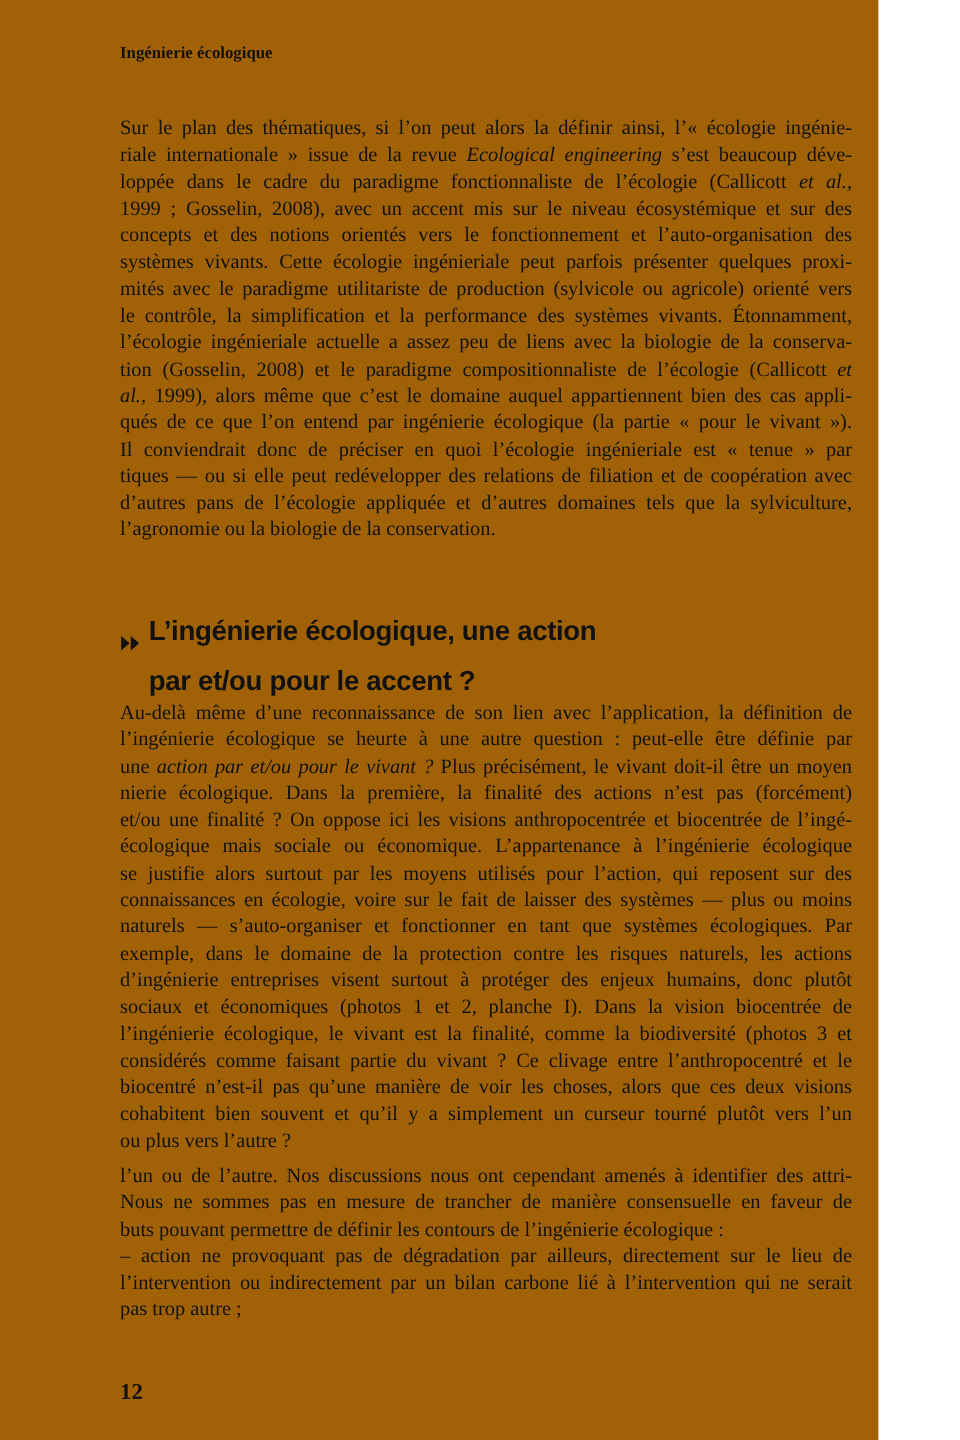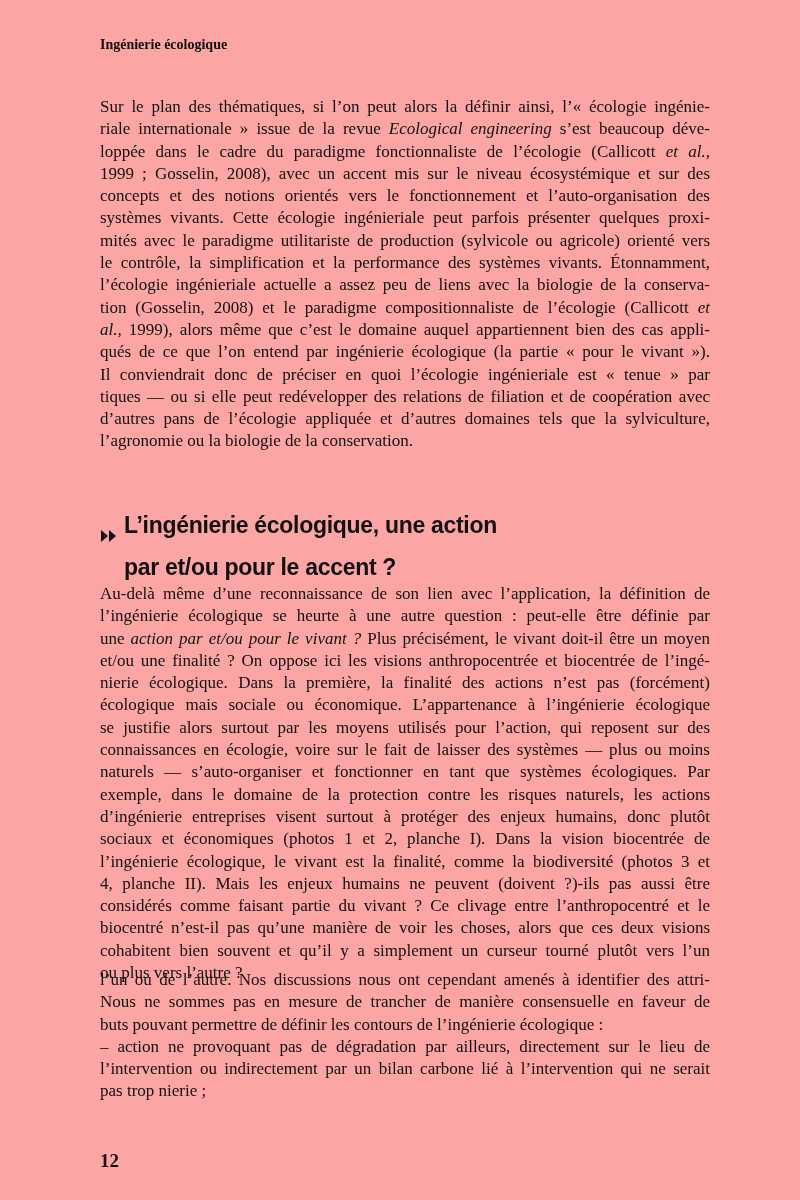--- a/index.html
+++ b/index.html
@@ -1,17 +1,17 @@
 <!DOCTYPE html>
 <html><head>
 <meta charset="utf-8">
 <style>
   html, body { margin: 0; padding: 0; background: #ffffff; }
   body { width: 800px; height: 1200px; position: relative; overflow: hidden; color: #111111; }
-  .page { position: absolute; left: 0; top: 0; width: 800px; height: 1200px; background: #fca5a5; text-decoration: underline; }
+  .page { position: absolute; left: 0; top: 0; width: 732px; height: 1200px; background: #a16207; text-decoration: underline; }
   .running-head {
     position: absolute; left: 100px; top: 37px;
     font-family: "Liberation Serif", "DejaVu Serif", serif;
     font-weight: bold; font-size: 14px; color: #111;
   }
   .body-block {
     position: absolute; left: 100px; width: 610px;
     font-family: "Liberation Serif", "DejaVu Serif", serif;
     font-size: 17px; line-height: 22.3px; color: #111;
     text-align: justify;
@@ -69,41 +69,40 @@
           <path d="M1 1 L8 7 L1 13 Z M9 1 L16 7 L9 13 Z" fill="#111"></path>
         </svg>
     </span><span class="h-line1">L’ingénierie écologique, une action</span>
     <span class="h-line2">par et/ou pour le accent ?</span>
   </div>
 
   <div class="body-block p2">
     <span class="line">Au-delà même d’une reconnaissance de son lien avec l’application, la définition de</span>
     <span class="line">l’ingénierie écologique se heurte à une autre question : peut-elle être définie par</span>
     <span class="line"><span>une </span><i>action par et/ou pour le vivant ?</i><span> Plus précisément, le vivant doit-il être un moyen</span></span>
+    <span class="line">nierie écologique. Dans la première, la finalité des actions n’est pas (forcément)</span>
     <span class="line">et/ou une finalité ? On oppose ici les visions anthropocentrée et biocentrée de l’ingé-</span>
-    <span class="line">nierie écologique. Dans la première, la finalité des actions n’est pas (forcément)</span>
     <span class="line">écologique mais sociale ou économique. L’appartenance à l’ingénierie écologique</span>
     <span class="line">se justifie alors surtout par les moyens utilisés pour l’action, qui reposent sur des</span>
     <span class="line">connaissances en écologie, voire sur le fait de laisser des systèmes — plus ou moins</span>
     <span class="line">naturels — s’auto-organiser et fonctionner en tant que systèmes écologiques. Par</span>
     <span class="line">exemple, dans le domaine de la protection contre les risques naturels, les actions</span>
     <span class="line">d’ingénierie entreprises visent surtout à protéger des enjeux humains, donc plutôt</span>
     <span class="line">sociaux et économiques (photos 1 et 2, planche I). Dans la vision biocentrée de</span>
     <span class="line">l’ingénierie écologique, le vivant est la finalité, comme la biodiversité (photos 3 et</span>
-    <span class="line">4, planche II). Mais les enjeux humains ne peuvent (doivent ?)-ils pas aussi être</span>
     <span class="line">considérés comme faisant partie du vivant ? Ce clivage entre l’anthropocentré et le</span>
     <span class="line">biocentré n’est-il pas qu’une manière de voir les choses, alors que ces deux visions</span>
     <span class="line">cohabitent bien souvent et qu’il y a simplement un curseur tourné plutôt vers l’un</span>
     <span class="line last">ou plus vers l’autre ?</span>
   </div>
 
   <div class="body-block p3">
     <span class="line">l’un ou de l’autre. Nos discussions nous ont cependant amenés à identifier des attri-</span>
     <span class="line">Nous ne sommes pas en mesure de trancher de manière consensuelle en faveur de</span>
     <span class="line last">buts pouvant permettre de définir les contours de l’ingénierie écologique :</span>
     <span class="line">– action ne provoquant pas de dégradation par ailleurs, directement sur le lieu de</span>
     <span class="line">l’intervention ou indirectement par un bilan carbone lié à l’intervention qui ne serait</span>
-    <span class="line last">pas trop nierie ;</span>
+    <span class="line last">pas trop autre ;</span>
   </div>
 
   <div class="folio">12</div>
 
 </div>
 
 </body></html>

